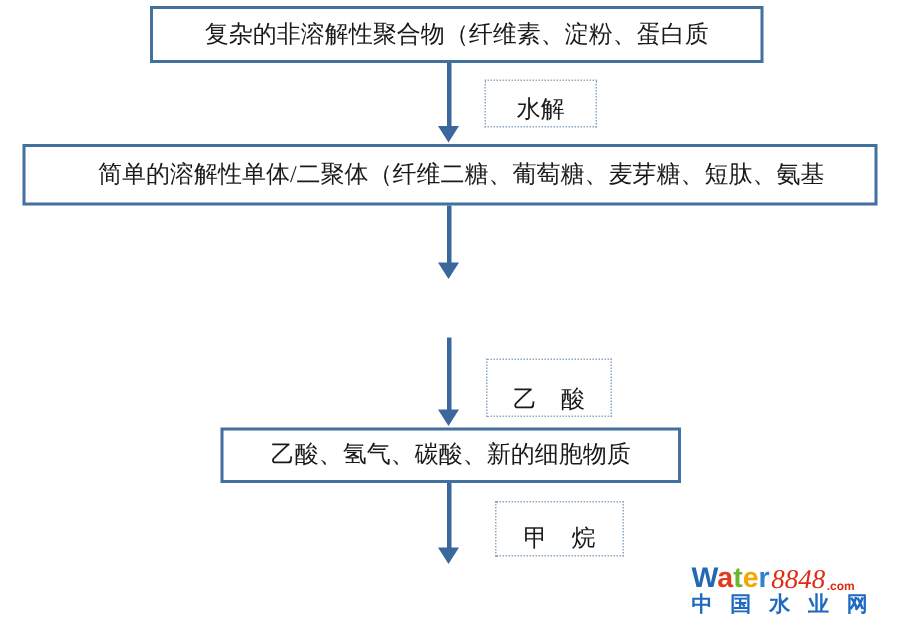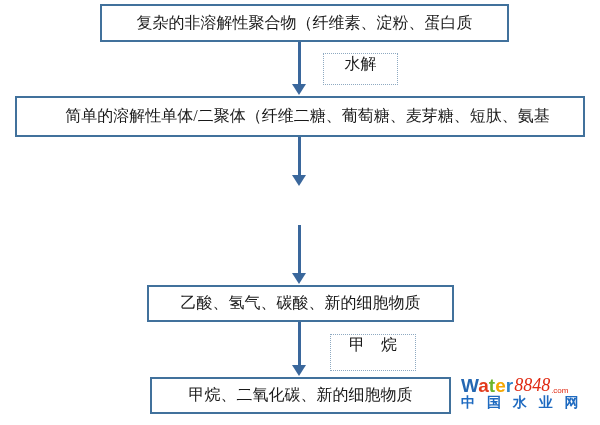--- a/index.html
+++ b/index.html
@@ -35,41 +35,41 @@
   }
   .a1{top:42px;height:53px;} .a1 .shaft{height:43px;}
   .a2{top:137px;height:49px;} .a2 .shaft{height:39px;}
   .a3{top:225px;height:59px;} .a3 .shaft{height:49px;}
   .a4{top:322px;height:54px;} .a4 .shaft{height:44px;}
   
   .slabel{
     position:absolute;
     border:1px dotted #8EA9C1;
     background:#ffffff;
-    display:flex;align-items:flex-start;justify-content:center;
+    display:flex;align-items:flex-end;justify-content:center;
     color:#1a1a1a;font-size:16px;white-space:nowrap;
     box-sizing:border-box;
   }
   .l1{left:323px;top:53px;width:75px;height:32px;}
   .l2{left:328px;top:142px;width:70px;height:39px;}
   .l3{left:324px;top:239px;width:84px;height:39px;}
   .l4{left:330px;top:334px;width:86px;height:37px;}
   
   .wm{
     position:absolute;left:461px;top:375px;width:138px;height:44px;
     font-family:"Liberation Sans","DejaVu Sans",sans-serif;
     line-height:1;
   }
-  .wm-top{display:flex;align-items:center;white-space:nowrap;}
+  .wm-top{display:flex;align-items:flex-end;white-space:nowrap;}
   .wm-word{font-weight:bold;font-size:19px;letter-spacing:0px;}
   .wm-num{
     font-family:"Liberation Serif","DejaVu Serif",serif;
     font-style:italic;font-weight:normal;font-size:18px;color:#E02A12;margin-left:1px;
   }
-  .wm-tld{font-size:8px;color:#E02A12;font-weight:normal;margin-left:1px;margin-top:12px;}
+  .wm-tld{font-size:8px;color:#E02A12;font-weight:bold;margin-left:1px;margin-top:12px;}
   .wm-sub{
     margin-top:0;font-weight:bold;font-size:14px;color:#1E6AC0;
     letter-spacing:4px;white-space:nowrap;
   }
 </style>
 </head>
 <body>
 
 <div class="stage">
 
@@ -92,36 +92,36 @@
   <div class="arrow a2">
     <div class="shaft"></div>
     <div class="head"></div>
   </div>
 
 
   <div class="arrow a3">
     <div class="shaft"></div>
     <div class="head"></div>
   </div>
+  <div class="slabel l3">
+    <span>乙　酸</span>
+  </div>
 
   <div class="fbox b4">
     <span>乙酸、氢气、碳酸、新的细胞物质</span>
   </div>
 
   <div class="arrow a4">
     <div class="shaft"></div>
     <div class="head"></div>
   </div>
   <div class="slabel l4">
     <span>甲　烷</span>
   </div>
 
-  <div class="fbox b5">
-    <span>甲烷、二氧化碳、新的细胞物质</span>
-  </div>
 
   <div class="wm">
     <div class="wm-top">
       <span class="wm-word"><span style="color: rgb(36, 103, 178);">W</span><span style="color: rgb(226, 58, 27);">a</span><span style="color: rgb(108, 181, 45);">t</span><span style="color: rgb(245, 167, 0);">e</span><span style="color: rgb(47, 131, 201);">r</span></span>
       <span class="wm-num">8848</span>
       <span class="wm-tld">.com</span>
     </div>
     <div class="wm-sub">中 国 水 业 网</div>
   </div>
 

